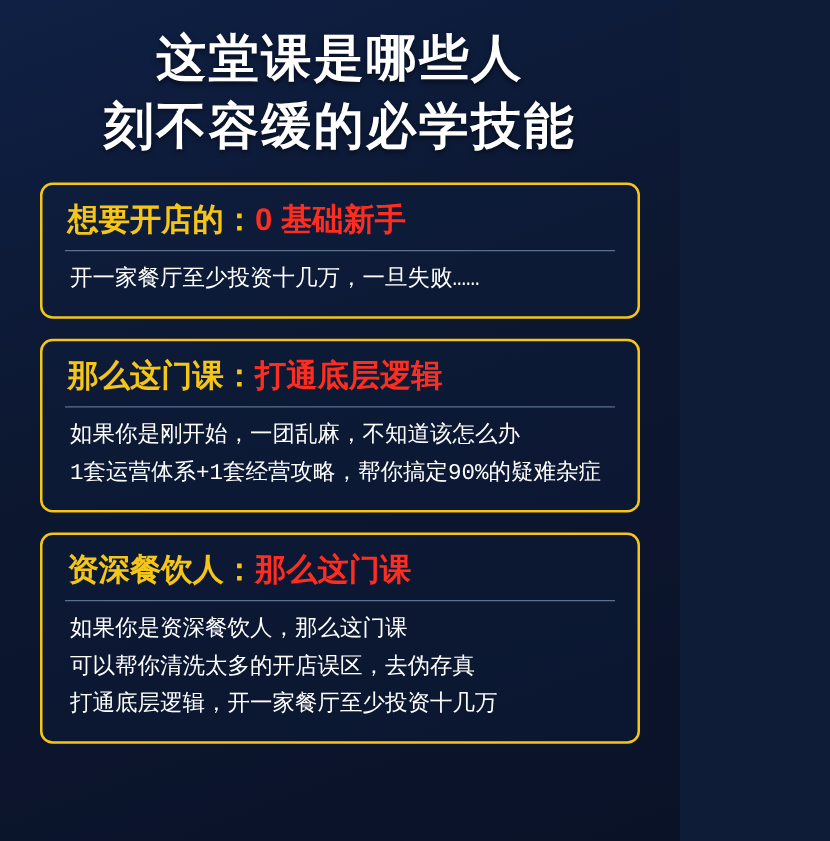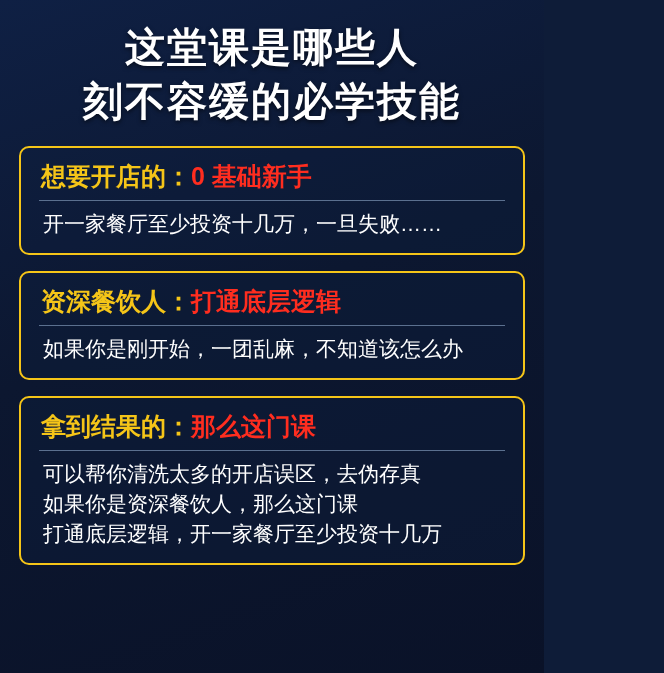--- a/index.html
+++ b/index.html
@@ -12,21 +12,21 @@
     background: #0e1c38;
     font-family: "Liberation Sans", sans-serif;
     overflow: hidden;
   }
   .poster {
     position: relative;
     width: 544px;
     height: 673px;
     background: linear-gradient(160deg, #0f2044 0%, #0c1730 45%, #0a1228 100%);
     box-sizing: border-box;
-    padding: 0 19px;
+    padding: 0 32px;
   }
   .headline {
     padding-top: 22px;
     text-align: center;
     color: #ffffff;
     font-weight: bold;
     letter-spacing: 2px;
     text-shadow: 0 2px 4px rgba(0,0,0,0.55);
   }
   .headline .line {
@@ -63,23 +63,24 @@
   .card-title .rd {
     color: #ff2d1f;
   }
   .divider {
     height: 1px;
     background: #5b708f;
     margin: 6px 2px 8px 2px;
   }
   .card-lines {
     color: #ffffff;
-    font-size: 21px;
+    font-size: 18px;
     line-height: 30px;
     padding-left: 6px;
+    font-family: Liberation Mono, monospace;
   }
   .card-lines .ln {
     white-space: nowrap;
   }
 </style>
 </head>
 <body>
 
 <div class="poster">
 
@@ -95,34 +96,35 @@
         <span class="hl">想要开店的：</span><span class="rd">0 基础新手</span>
       </div>
       <div class="divider"></div>
       <div class="card-lines">
         <div class="ln">开一家餐厅至少投资十几万，一旦失败……</div>
       </div>
     </div>
 
     <div class="card">
       <div class="card-title">
-        <span class="hl">资深餐饮人：</span><span class="rd">打通底层逻辑</span>
+        <span class="hl">那么这门课：</span><span class="rd">打通底层逻辑</span>
       </div>
       <div class="divider"></div>
       <div class="card-lines">
         <div class="ln">如果你是刚开始，一团乱麻，不知道该怎么办</div>
+        <div class="ln">1套运营体系+1套经营攻略，帮你搞定90%的疑难杂症</div>
       </div>
     </div>
 
     <div class="card">
       <div class="card-title">
-        <span class="hl">拿到结果的：</span><span class="rd">那么这门课</span>
+        <span class="hl">资深餐饮人：</span><span class="rd">那么这门课</span>
       </div>
       <div class="divider"></div>
       <div class="card-lines">
+        <div class="ln">如果你是资深餐饮人，那么这门课</div>
         <div class="ln">可以帮你清洗太多的开店误区，去伪存真</div>
-        <div class="ln">如果你是资深餐饮人，那么这门课</div>
         <div class="ln">打通底层逻辑，开一家餐厅至少投资十几万</div>
       </div>
     </div>
 
   </div>
 </div>
 
 </body></html>

